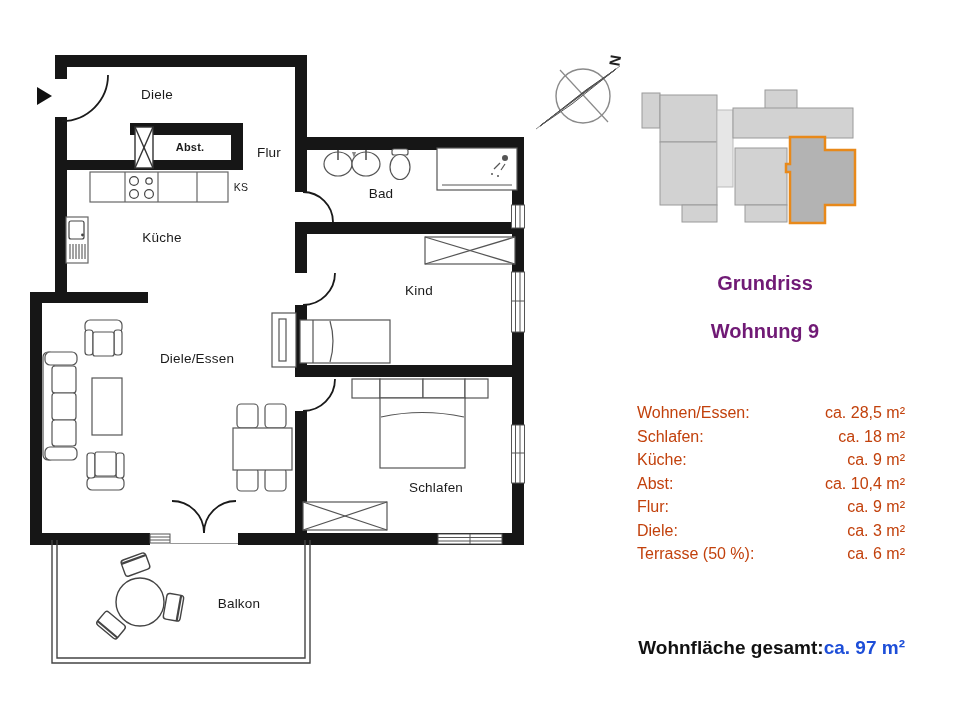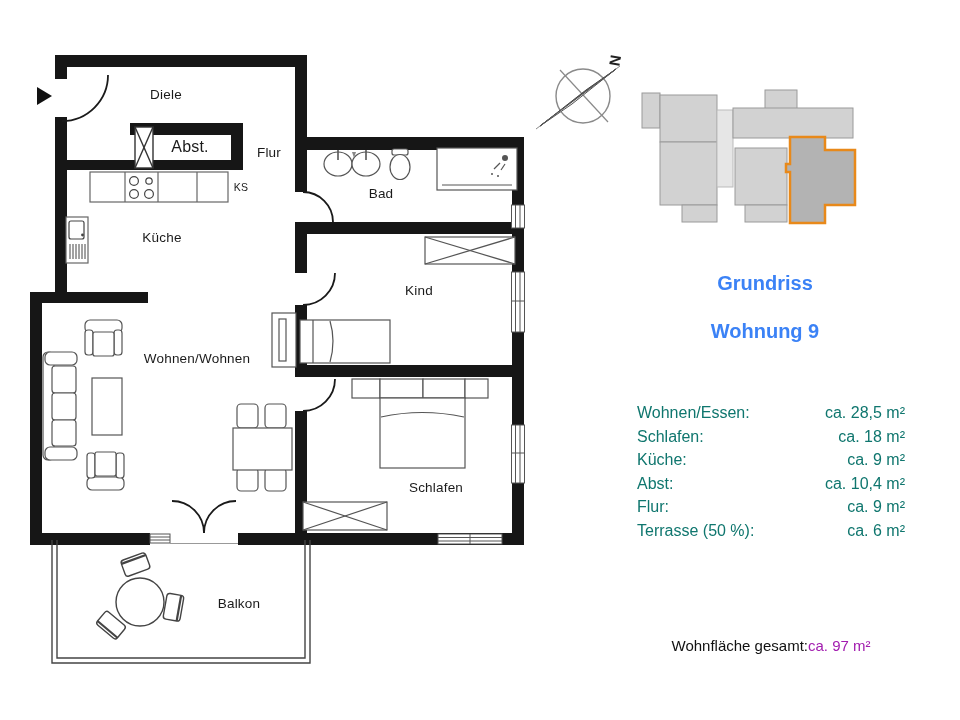--- a/index.html
+++ b/index.html
@@ -1,33 +1,33 @@
 <!DOCTYPE html>
 <html><head>
 <meta charset="utf-8">
 <style>
   html,body{margin:0;padding:0;background:#fff;}
   #stage{position:relative;width:960px;height:720px;background:#ffffff;overflow:hidden;
          font-family:"Liberation Sans",sans-serif;}
   svg{position:absolute;left:0;top:0;}
   .lbl{position:absolute;transform:translate(-50%,-50%);color:#1a1a1a;font-size:13.5px;
        white-space:nowrap;letter-spacing:.2px;}
-  .lbl.small{font-size:16px;}
+  .lbl.small{font-size:11px;font-weight:bold;}
   .lbl.tiny{font-size:10.5px;margin-left:29px;}
   .north{position:absolute;left:610px;top:52px;font-size:15px;font-weight:bold;color:#222;
          transform:rotate(100deg);}
-  .titleblock{position:absolute;left:600px;top:270px;width:330px;text-align:center;color:#3b82f6;}
+  .titleblock{position:absolute;left:600px;top:270px;width:330px;text-align:center;color:#701a75;}
   .titleblock .t1{font-size:20px;font-weight:bold;line-height:27px;}
   .titleblock .apt{font-size:20px;font-weight:bold;margin-top:23px;text-align:center;}
-  .areas{position:absolute;left:637px;top:401px;width:268px;color:#0f766e;font-size:16px;}
+  .areas{position:absolute;left:637px;top:401px;width:268px;color:#c2410c;font-size:16px;}
   .arow{display:flex;justify-content:space-between;line-height:23.5px;}
   .total{position:absolute;left:637px;top:637px;width:268px;display:flex;
-         justify-content:center;font-size:15px;font-weight:normal;}
+         justify-content:flex-end;font-size:19px;font-weight:bold;}
   .total .tl{color:#111;}
-  .total .tv{color:#a21caf;}
+  .total .tv{color:#1d4ed8;}
 </style>
 </head>
 <body>
 
 <div id="stage">
 
 <svg width="960" height="720" viewBox="0 0 960 720">
 
   <g fill="#161616">
     <rect x="55" y="55" width="252" height="12"></rect>
@@ -248,28 +248,28 @@
     <rect x="682" y="205" width="35" height="17"></rect>
     <rect x="717" y="110" width="16" height="77" fill="#e6e6e6" stroke="#bbb"></rect>
     <rect x="765" y="90" width="32" height="20"></rect>
     <rect x="733" y="108" width="120" height="30"></rect>
     <rect x="735" y="148" width="52" height="57"></rect>
     <rect x="745" y="205" width="42" height="17"></rect>
     <polygon points="790,137 825,137 825,150 855,150 855,205 825,205 825,223 790,223 790,172 786,172 786,164 790,164" fill="#b3b3b3" stroke="#e8891a" stroke-width="2.5"></polygon>
   </g>
 </svg>
 
-  <span class="lbl" style="left:166px;top:94px">Diele</span>
+  <span class="lbl" style="left:157px;top:94px">Diele</span>
   <span class="lbl small" style="left:190px;top:147px">Abst.</span>
   <span class="lbl" style="left:269px;top:152px">Flur</span>
   <span class="lbl tiny" style="left:212px;top:187px">KS</span>
   <span class="lbl" style="left:162px;top:237px">Küche</span>
   <span class="lbl" style="left:381px;top:193px">Bad</span>
   <span class="lbl" style="left:419px;top:290px">Kind</span>
-  <span class="lbl" style="left:197px;top:358px">Wohnen/Wohnen</span>
+  <span class="lbl" style="left:197px;top:358px">Diele/Essen</span>
   <span class="lbl" style="left:436px;top:487px">Schlafen</span>
   <span class="lbl" style="left:239px;top:603px">Balkon</span>
   <span class="north">N</span>
 
   <div class="titleblock">
     <div class="t1">Grundriss</div>
     <div class="apt">Wohnung 9</div>
   </div>
 
   <div class="areas">
@@ -287,20 +287,24 @@
     </div>
     <div class="arow">
       <span>Abst:</span>
       <span>ca. 10,4 m²</span>
     </div>
     <div class="arow">
       <span>Flur:</span>
       <span>ca. 9 m²</span>
     </div>
     <div class="arow">
+      <span>Diele:</span>
+      <span>ca. 3 m²</span>
+    </div>
+    <div class="arow">
       <span>Terrasse (50 %):</span>
       <span>ca. 6 m²</span>
     </div>
   </div>
 
   <div class="total">
     <span class="tl">Wohnfläche gesamt:</span>
     <span class="tv">ca. 97 m²</span>
   </div>
 

